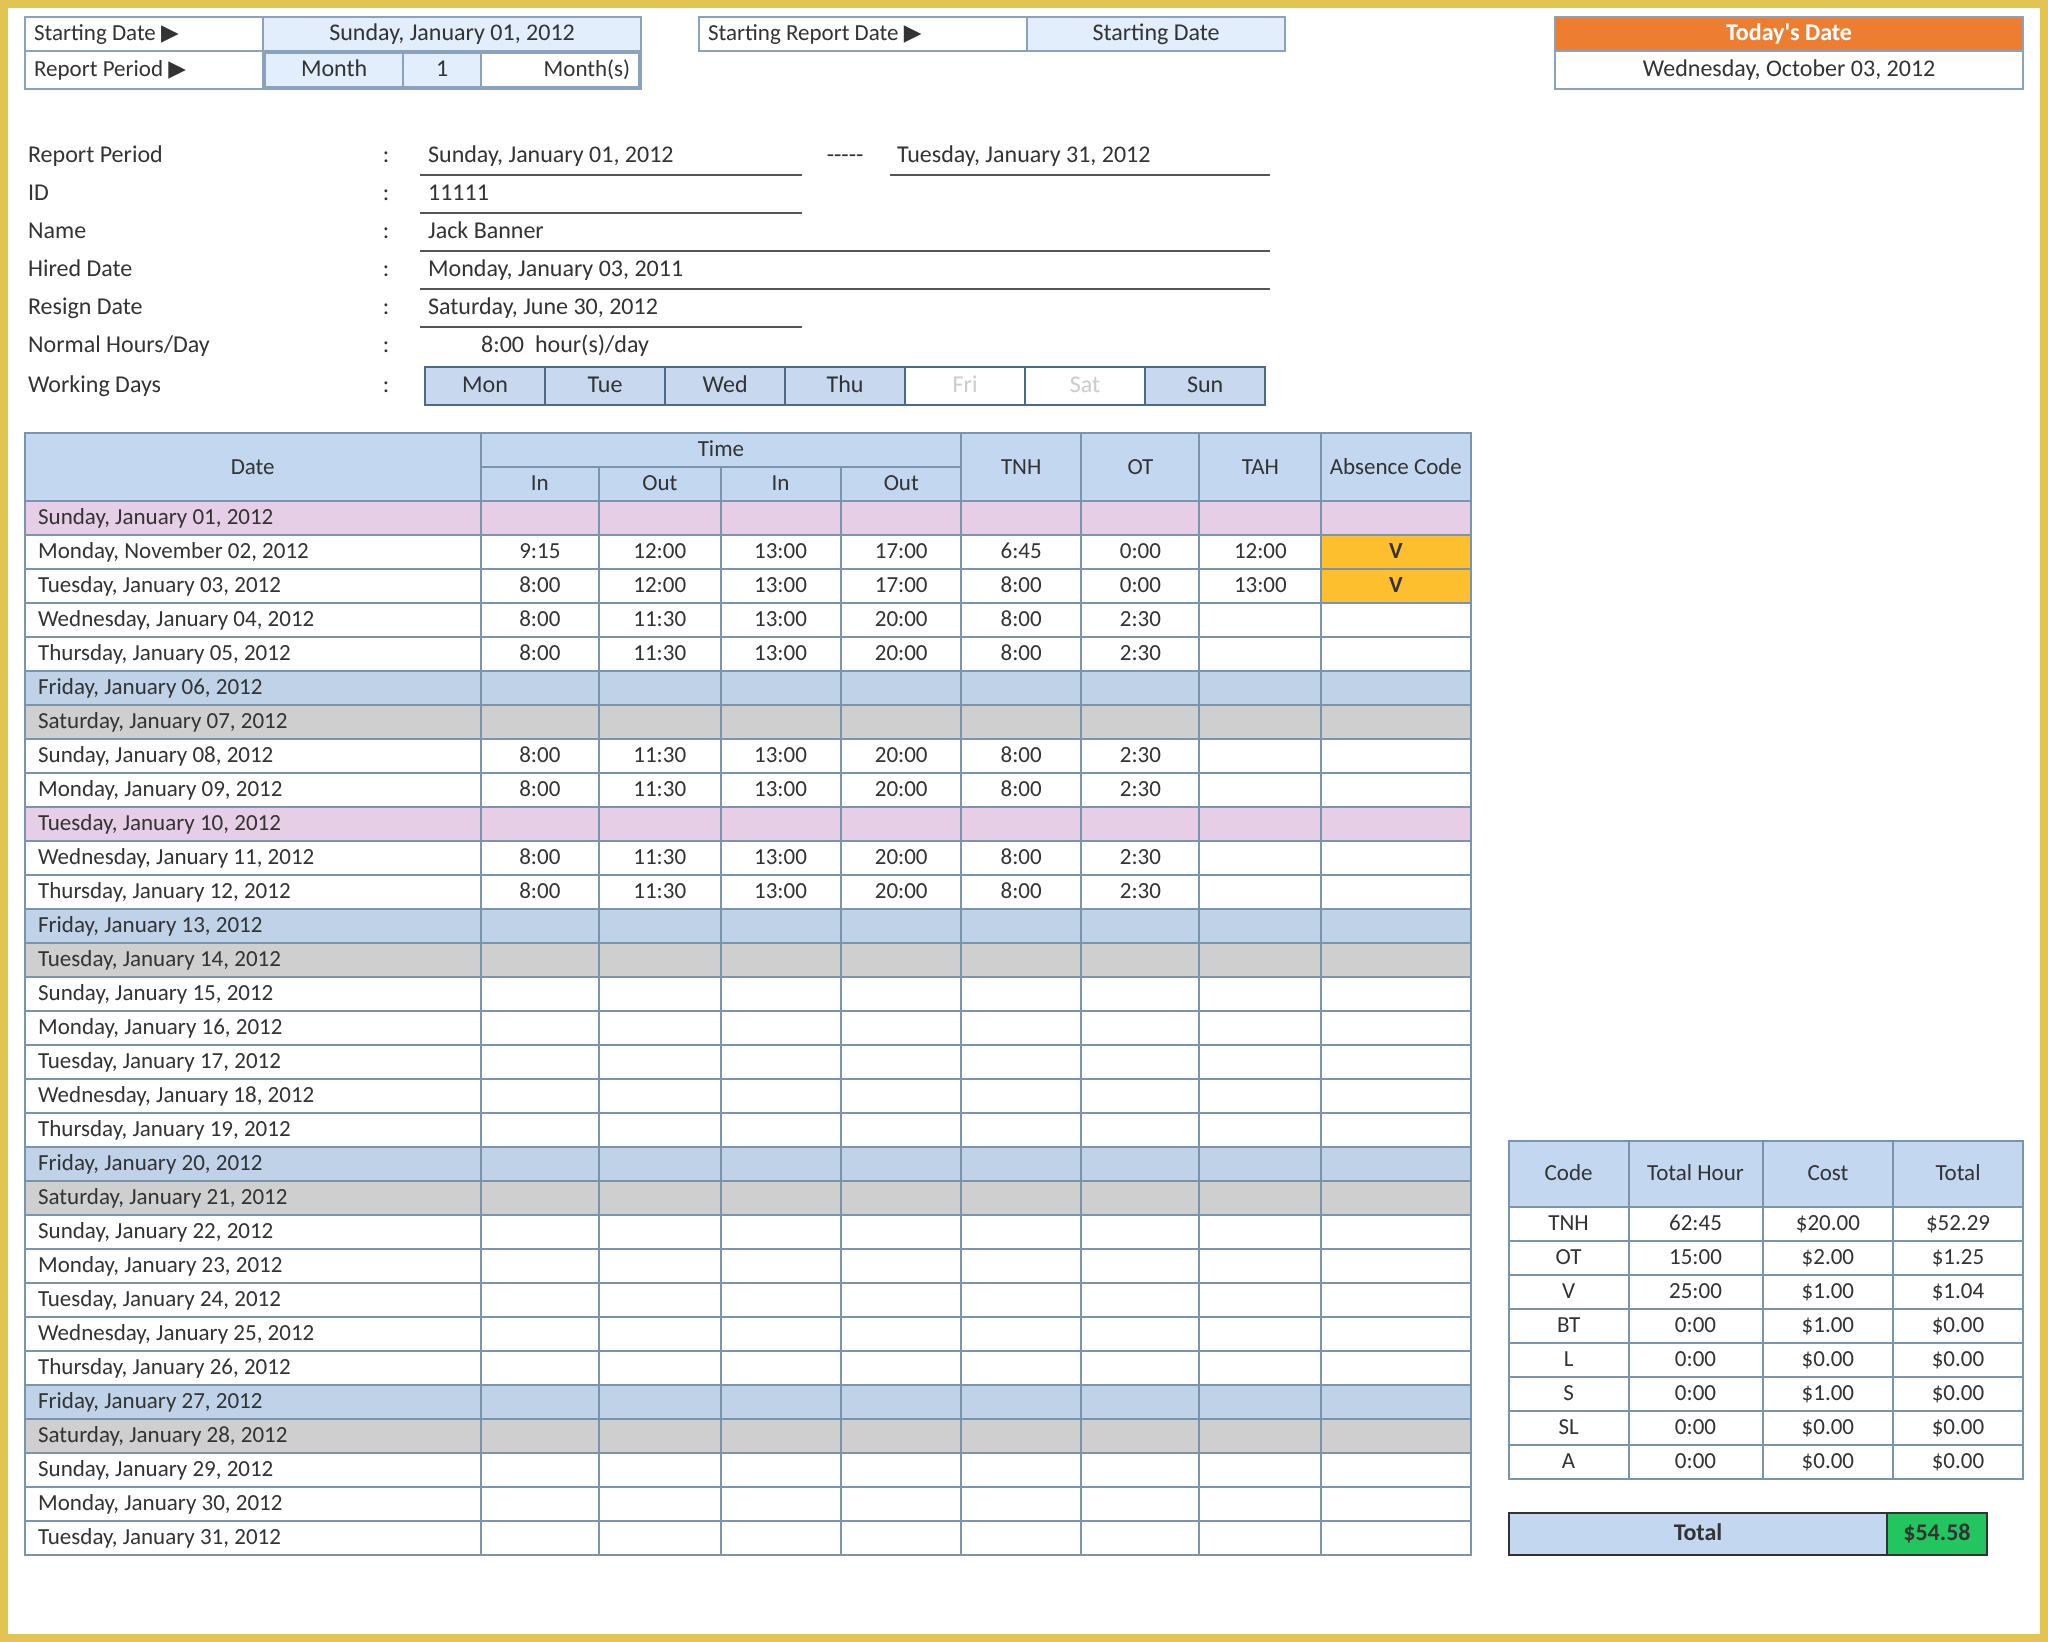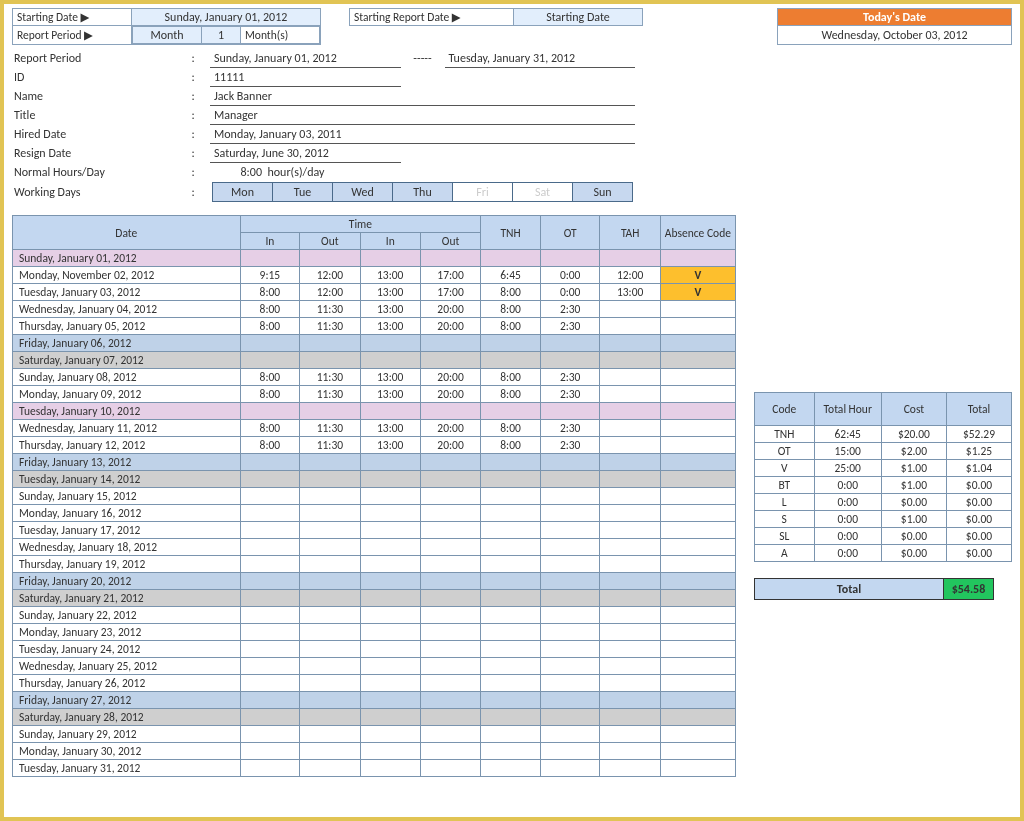--- a/index.html
+++ b/index.html
@@ -60,57 +60,52 @@
   <td class="today-hdr" style="width:225px">Today's Date</td>
  </tr>
  <tr>
   <td class="lbl">Report Period ▶</td>
   <td style="padding:0">
     <table style="width:100%;border-collapse:collapse">
               <tbody>
                 <tr>
       <td class="valblue" style="width:60px;border:1px solid #8aa2bb">Month</td>
       <td class="valblue" style="width:30px;border:1px solid #8aa2bb">1</td>
-      <td class="lbl" style="border:1px solid #8aa2bb;text-align:left">Month(s)</td>
+      <td class="lbl" style="border:1px solid #8aa2bb;text-align:right">Month(s)</td>
     </tr>
               </tbody>
             </table>
   </td>
   <td style="border:none"></td>
   <td style="border:none"></td>
   <td style="border:none"></td>
   <td style="border:none"></td>
   <td class="today-val">Wednesday, October 03, 2012</td>
  </tr>
 </tbody>
     </table>
 
-<table class="info" style="margin-top:4px">
+<table class="info" style="margin-top:24px">
  <tbody>
         <tr>
   <td style="width:160px">Report Period</td>
   <td class="colon">:</td>
   <td class="iv">Sunday, January 01, 2012</td>
   <td style="text-align:center;width:40px">-----</td>
   <td class="iv">Tuesday, January 31, 2012</td>
  </tr>
  <tr>
           <td>ID</td>
           <td class="colon">:</td>
           <td class="iv" colspan="1">11111</td>
         </tr>
  <tr>
           <td>Name</td>
           <td class="colon">:</td>
           <td class="iv" colspan="3">Jack Banner</td>
-        </tr>
- <tr>
-          <td>Title</td>
-          <td class="colon">:</td>
-          <td class="iv" colspan="3">Manager</td>
         </tr>
  <tr>
           <td>Hired Date</td>
           <td class="colon">:</td>
           <td class="iv" colspan="3">Monday, January 03, 2011</td>
         </tr>
  <tr>
           <td>Resign Date</td>
           <td class="colon">:</td>
           <td class="iv">Saturday, June 30, 2012</td>
@@ -135,21 +130,21 @@
                   <td class="dayoff">Sat</td>
                   <td class="dayon">Sun</td>
                 </tr>
               </tbody>
             </table>
      </td>
  </tr>
 </tbody>
     </table>
 
-<div style="display:flex;gap:18px;align-items:center">
+<div style="display:flex;gap:18px;align-items:flex-end">
 
   <table class="sheet">
    <thead>
     <tr>
      <th rowspan="2" class="dh" style="width:230px">Date</th>
      <th colspan="4">Time</th>
      <th rowspan="2" class="dh" style="width:55px">TNH</th>
      <th rowspan="2" class="dh" style="width:55px">OT</th>
      <th rowspan="2" class="dh" style="width:55px">TAH</th>
      <th rowspan="2" class="dh" style="width:60px">Absence Code</th>

